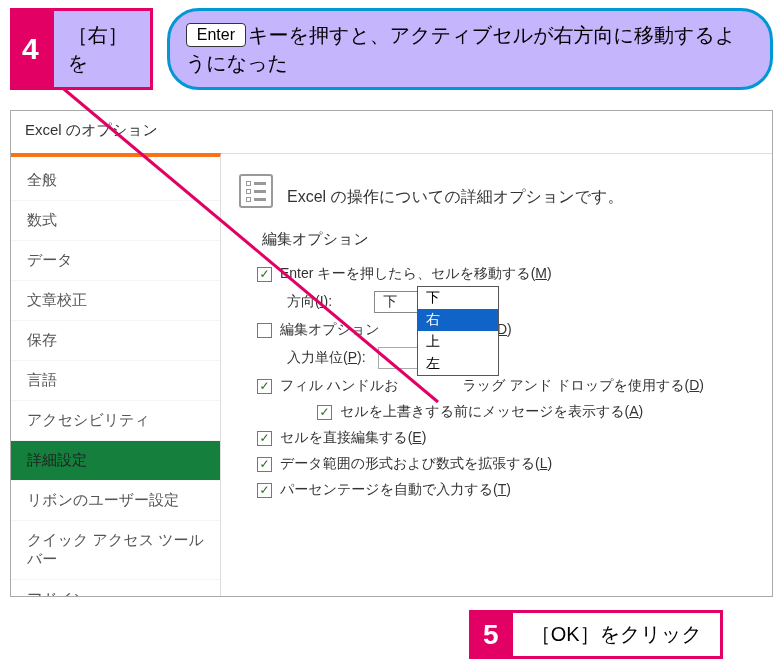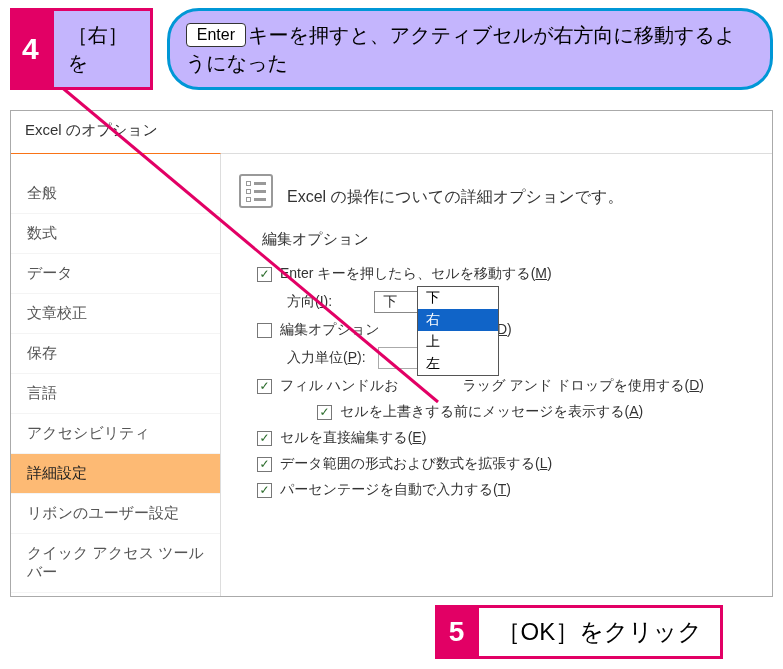--- a/index.html
+++ b/index.html
@@ -78,33 +78,33 @@
   }
   .dialog-body {
     position: absolute;
     top: 42px;
     left: 0; right: 0; bottom: 0;
     display: flex;
   }
   .sidebar {
     width: 210px;
     border-right: 1px solid #ddd;
-    border-top: 1px solid #f97316;
-    padding-top: 20px;
+    border-top: 4px solid #f97316;
+    padding-top: 4px;
     background: #fff;
   }
   .sidebar .item {
     padding: 10px 16px;
     font-size: 15px;
     color: #555;
     cursor: pointer;
     border-bottom: 1px solid #f4f4f4;
   }
   .sidebar .item.selected {
-    background: #fdba74;
+    background: #15803d;
     color: #222;
   }
   .content {
     flex: 1;
     padding: 20px 18px;
     border-top: 1px solid #ddd;
     position: relative;
   }
   .heading-row {
     display: flex;
@@ -216,21 +216,21 @@
     color: #fff;
     font-size: 28px;
     font-weight: bold;
     width: 44px;
     display:flex; align-items:center; justify-content:center;
   }
   .callout5 .text {
     border: 3px solid #e20065;
     border-left: none;
     padding: 8px 18px;
-    font-size: 24px;
+    font-size: 20px;
     background:#fff;
     display:flex; align-items:center;
   }
   svg.pointer {
     position: absolute;
     top: 0; left: 0;
     pointer-events: none;
     z-index: 4;
   }
 </style>

